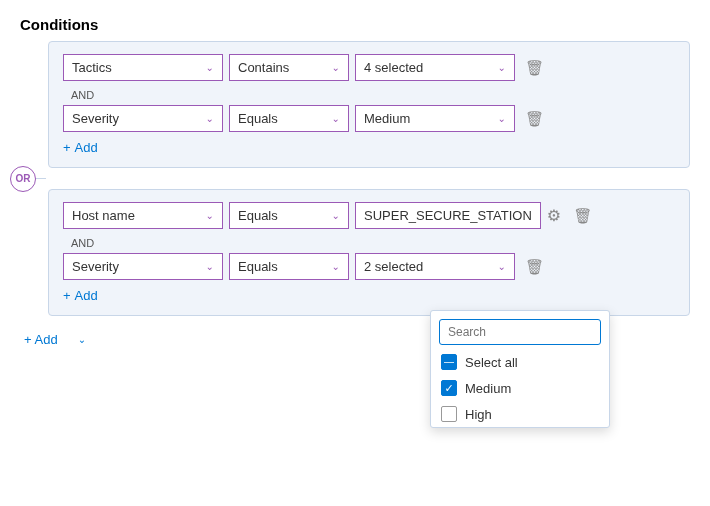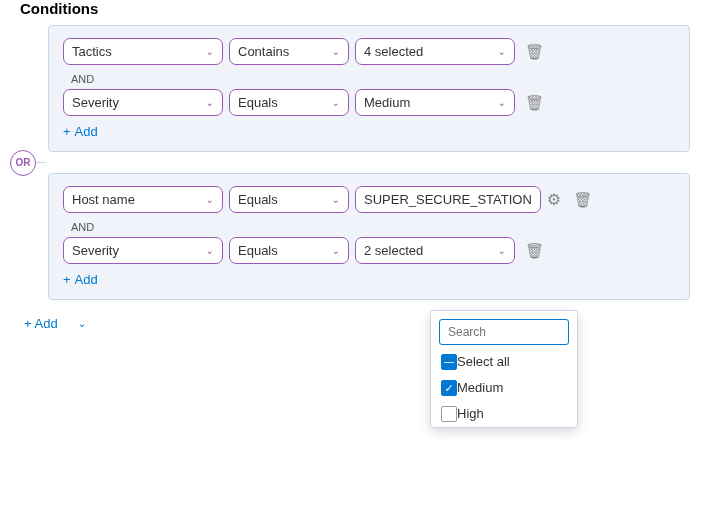--- a/index.html
+++ b/index.html
@@ -7,21 +7,21 @@
       font-family: 'Segoe UI', sans-serif;
       font-size: 13px;
       background: #fff;
       color: #333;
       width: 710px;
       height: 506px;
       overflow: hidden;
     }
 
     .page {
-      padding: 0 20px;
+      padding: 16px 20px;
       position: relative;
     }
 
     .page-title {
       font-size: 15px;
       font-weight: 600;
       color: #000;
       margin-bottom: 8px;
     }
 
@@ -70,21 +70,21 @@
       font-size: 13px;
       color: #333;
       white-space: nowrap;
     }
 
     .select-box {
       display: inline-flex;
       align-items: center;
       justify-content: space-between;
       border: 1.5px solid #9b59b6;
-      border-radius: 7px;
+      border-radius: 0;
       background: #fff;
       padding: 5px 8px;
       cursor: pointer;
       font-size: 13px;
       color: #333;
       white-space: nowrap;
       min-width: 80px;
     }
 
     .select-box.wide { min-width: 160px; }
@@ -137,38 +137,38 @@
     
     .dropdown-overlay {
       position: absolute;
       background: #fff;
       border: 1px solid #c8d6e8;
       border-radius: 3px;
       box-shadow: 0 4px 12px rgba(0,0,0,0.15);
       z-index: 100;
       left: 430px;
       top: 310px;
-      width: 148px;
+      width: 180px;
     }
 
     .dropdown-search {
       border: 1.5px solid #0078d4;
       border-radius: 3px;
       margin: 8px 8px 4px 8px;
       padding: 5px 8px;
       font-size: 12px;
       width: calc(100% - 16px);
       outline: none;
       color: #555;
     }
 
     .dropdown-item {
       display: flex;
-      align-items: flex-start;
-      gap: 0;
+      align-items: center;
+      gap: 8px;
       padding: 5px 10px;
       cursor: pointer;
       font-size: 13px;
     }
 
     .cb {
       width: 16px;
       height: 16px;
       border: 1.5px solid #999;
       border-radius: 2px;

